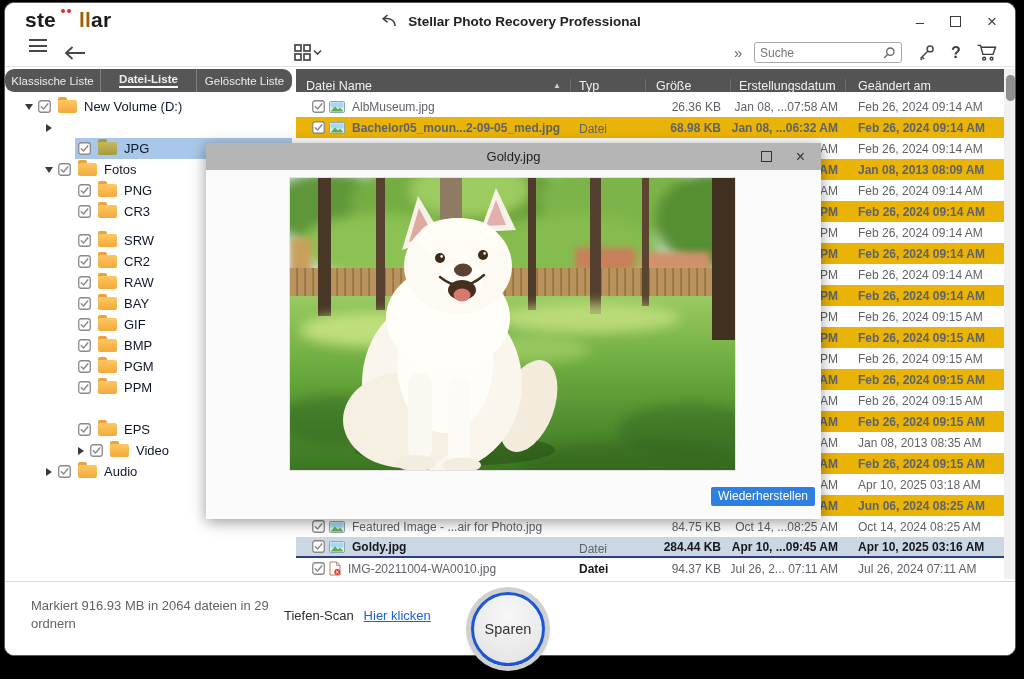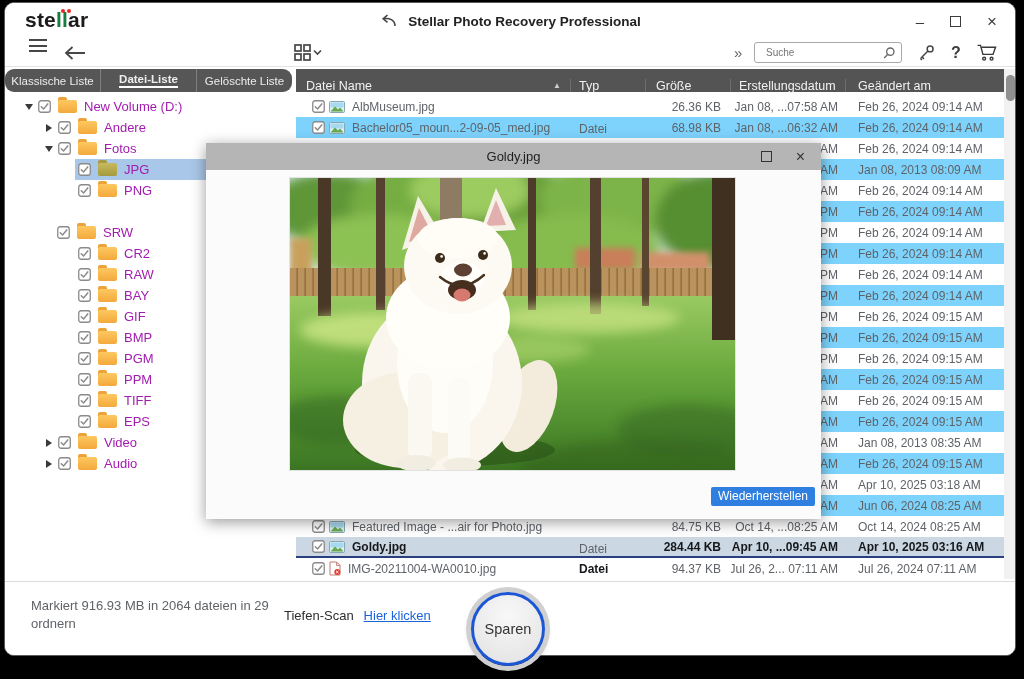--- a/index.html
+++ b/index.html
@@ -2,48 +2,48 @@
 <html><head>
 <meta charset="utf-8">
 <style>
   *{box-sizing:border-box;margin:0;padding:0;font-family:"Liberation Sans",sans-serif;}
   html,body{width:1024px;height:679px;background:#000;overflow:hidden;position:relative;}
   .window{position:absolute;left:4px;top:2px;width:1012px;height:654px;background:#fff;
           border:1px solid #5a5a5a;border-radius:10px;overflow:hidden;z-index:1;}
   
   .titlebar{position:absolute;left:0;top:0;right:0;height:36px;background:#fff;}
   .logo{position:absolute;left:20px;top:5px;font-size:21px;font-weight:bold;color:#1b1b1b;letter-spacing:.2px;}
-  .logo .accent{color:#15803d;position:relative;}
+  .logo .accent{color:#a16207;position:relative;margin-left:23px;}
   .logo-dots{position:absolute;left:36px;top:1px;width:4px;height:4px;border-radius:50%;background:#e32c26;}
   .logo-dots::after{content:"";position:absolute;left:6px;top:0;width:4px;height:4px;border-radius:50%;background:#e32c26;}
   .app-title{position:absolute;left:0;right:0;top:0;height:36px;display:flex;align-items:center;justify-content:center;gap:9px;
              font-size:13.5px;font-weight:bold;color:#222;pointer-events:none;text-align:right;}
   .win-ctrls{position:absolute;right:18px;top:0;height:36px;display:flex;align-items:center;gap:26px;}
   .wc{font-size:15px;color:#3c3c3c;cursor:default;line-height:1;}
   .wc-max{width:11px;height:11px;border:1.5px solid #3c3c3c;}
   
   .toolbar{position:absolute;left:0;top:36px;right:0;height:28px;background:#fff;border-bottom:1px solid #e3e3e3;}
   .tb{position:absolute;top:0;height:27px;display:flex;align-items:center;color:#444;}
   .hamb{left:24px;flex-direction:column;gap:3.5px;}
   .hamb i{display:block;width:18px;height:2px;background:#474747;}
   .overflow-glyph{font-size:15px;color:#666;letter-spacing:-1px;}
   .searchbox{position:absolute;left:749px;top:3px;width:148px;height:21px;border:1px solid #a9a9a9;border-radius:3px;
              display:flex;align-items:center;padding:0 5px;background:#fff;}
-  .searchbox input{border:none;outline:none;flex:1;font-size:10px;color:#333;min-width:0;background:transparent;margin-left:6px;}
+  .searchbox input{border:none;outline:none;flex:1;font-size:12px;color:#333;min-width:0;background:transparent;}
   .qmark{font-size:16px;font-weight:bold;color:#3a3a3a;}
   
   .main{position:absolute;left:0;top:64px;right:0;height:514px;background:#fff;}
   .left-panel{position:absolute;left:0;top:0;width:287px;height:514px;background:#fff;}
   .tabsbar{position:absolute;left:0;top:2px;width:287px;height:23px;background:#565656;display:flex;border-radius:9px;}
   .tab{flex:1;display:flex;align-items:center;justify-content:center;color:#ededed;font-size:11.5px;
        border-right:1px solid #7e7e7e;cursor:default;white-space:nowrap;}
   .tab:last-child{border-right:none;}
   .tab.active span{font-weight:bold;border-bottom:2px solid #fff;padding-bottom:1px;}
   .tree{position:absolute;left:0;top:29px;right:0;}
-  .tree-row{height:21px;display:flex;align-items:center;font-size:13px;color:#a21caf;}
+  .tree-row{height:21px;display:flex;align-items:center;font-size:13px;color:#0f172a;}
   .exp{width:12px;height:12px;display:inline-flex;align-items:center;justify-content:center;flex:none;}
   .exp.open::before{content:"";border-left:4.5px solid transparent;border-right:4.5px solid transparent;border-top:6px solid #3a3a3a;}
   .exp.closed::before{content:"";border-top:4.5px solid transparent;border-bottom:4.5px solid transparent;border-left:6px solid #3a3a3a;}
   .tr-inner{flex:1;display:flex;align-items:center;height:21px;padding-left:3px;}
   .tr-inner.sel{background:#a9c7e8;}
   .cb{display:inline-flex;flex:none;margin-right:4px;}
   .folder{width:19px;height:13px;position:relative;flex:none;margin:0 7px 0 3px;}
   .folder::before{content:"";position:absolute;left:0;top:-3px;width:9px;height:6px;border-radius:2px 2px 0 0;background:#eda33c;}
   .folder::after{content:"";position:absolute;inset:0;border-radius:2px;background:linear-gradient(#fdc860,#f3a93c);}
   .folder.olive::before{background:#a89a44;}
@@ -54,21 +54,21 @@
   .hcell{display:flex;align-items:center;border-right:1px solid #6e6e6e;position:relative;margin-top:10px;}
   .hcell:last-child{border-right:none;}
   .h-name{width:275px;padding-left:10px;}
   .h-typ{width:75px;padding-left:8px;}
   .h-size{width:85px;padding-left:10px;}
   .h-created{width:115px;padding-left:8px;}
   .h-modified{flex:1;padding-left:12px;}
   .sort{position:absolute;right:9px;font-size:8px;color:#cfcfcf;}
   .rows{position:absolute;left:0;top:29px;width:708px;}
   .trow{height:21px;display:flex;align-items:center;font-size:12px;color:#5f6368;background:#fff;}
-  .trow.alt{background:#7dd3fc;}
+  .trow.alt{background:#eab308;font-weight:bold;}
   .trow.sel{background:#cbd7e3;color:#16181b;font-weight:bold;border-bottom:2px solid #28407f;}
   .cell{height:21px;display:flex;align-items:center;overflow:hidden;white-space:nowrap;}
   .c-name{width:275px;padding-left:16px;}
   .c-typ{width:75px;padding-left:8px;margin-top:45px;}
   .c-size{width:85px;justify-content:flex-end;padding-right:10px;}
   .c-created{width:115px;justify-content:flex-end;padding-right:8px;}
   .c-modified{flex:1;padding-left:12px;}
   .ficon{display:inline-flex;flex:none;margin-right:7px;}
   .fname{overflow:hidden;text-overflow:ellipsis;}
   .vscroll{position:absolute;right:0;top:2px;width:13px;height:510px;background:#f1f1f1;}
@@ -190,74 +190,74 @@
                   <rect x="0.8" y="0.8" width="12.4" height="12.4" rx="2.5" fill="#fff" stroke="#8a8a8a" stroke-width="1.4"></rect>
                   <path d="M3.5 7.2 L6 9.6 L10.5 4.2" fill="none" stroke="#8a8a8a" stroke-width="1.6" stroke-linecap="round"></path>
                 </svg>
               </span>
               <span class="folder"></span>
               <span class="tlabel">New Volume (D:)</span>
             </div>
           </div>
           <div class="tree-row" style="padding-left: 38px;">
             <span class="exp closed"></span>
-            <div class="tr-inner">
-              <span class="cb">
-                <svg viewBox="0 0 14 14" width="13" height="13">
-                  <rect x="0.8" y="0.8" width="12.4" height="12.4" rx="2.5" fill="#fff" stroke="#8a8a8a" stroke-width="1.4"></rect>
-                  <path d="M3.5 7.2 L6 9.6 L10.5 4.2" fill="none" stroke="#8a8a8a" stroke-width="1.6" stroke-linecap="round"></path>
-                </svg>
-              </span>
-              <span class="folder"></span>
-              <span class="tlabel">Andere</span>
+          </div>
+          <div class="tree-row" style="padding-left: 58px;">
+            <span class="exp none"></span>
+            <div class="tr-inner sel">
+              <span class="cb">
+                <svg viewBox="0 0 14 14" width="13" height="13">
+                  <rect x="0.8" y="0.8" width="12.4" height="12.4" rx="2.5" fill="#fff" stroke="#8a8a8a" stroke-width="1.4"></rect>
+                  <path d="M3.5 7.2 L6 9.6 L10.5 4.2" fill="none" stroke="#8a8a8a" stroke-width="1.6" stroke-linecap="round"></path>
+                </svg>
+              </span>
+              <span class="folder olive"></span>
+              <span class="tlabel">JPG</span>
             </div>
           </div>
           <div class="tree-row" style="padding-left: 38px;">
             <span class="exp open"></span>
             <div class="tr-inner">
               <span class="cb">
                 <svg viewBox="0 0 14 14" width="13" height="13">
                   <rect x="0.8" y="0.8" width="12.4" height="12.4" rx="2.5" fill="#fff" stroke="#8a8a8a" stroke-width="1.4"></rect>
                   <path d="M3.5 7.2 L6 9.6 L10.5 4.2" fill="none" stroke="#8a8a8a" stroke-width="1.6" stroke-linecap="round"></path>
                 </svg>
               </span>
               <span class="folder"></span>
               <span class="tlabel">Fotos</span>
             </div>
           </div>
           <div class="tree-row" style="padding-left: 58px;">
             <span class="exp none"></span>
-            <div class="tr-inner sel">
-              <span class="cb">
-                <svg viewBox="0 0 14 14" width="13" height="13">
-                  <rect x="0.8" y="0.8" width="12.4" height="12.4" rx="2.5" fill="#fff" stroke="#8a8a8a" stroke-width="1.4"></rect>
-                  <path d="M3.5 7.2 L6 9.6 L10.5 4.2" fill="none" stroke="#8a8a8a" stroke-width="1.6" stroke-linecap="round"></path>
-                </svg>
-              </span>
-              <span class="folder olive"></span>
-              <span class="tlabel">JPG</span>
-            </div>
-          </div>
-          <div class="tree-row" style="padding-left: 58px;">
-            <span class="exp none"></span>
             <div class="tr-inner">
               <span class="cb">
                 <svg viewBox="0 0 14 14" width="13" height="13">
                   <rect x="0.8" y="0.8" width="12.4" height="12.4" rx="2.5" fill="#fff" stroke="#8a8a8a" stroke-width="1.4"></rect>
                   <path d="M3.5 7.2 L6 9.6 L10.5 4.2" fill="none" stroke="#8a8a8a" stroke-width="1.6" stroke-linecap="round"></path>
                 </svg>
               </span>
               <span class="folder"></span>
               <span class="tlabel">PNG</span>
             </div>
           </div>
           <div class="tree-row" style="padding-left: 58px;">
             <span class="exp none"></span>
-          </div>
-          <div class="tree-row" style="padding-left: 37px;">
+            <div class="tr-inner">
+              <span class="cb">
+                <svg viewBox="0 0 14 14" width="13" height="13">
+                  <rect x="0.8" y="0.8" width="12.4" height="12.4" rx="2.5" fill="#fff" stroke="#8a8a8a" stroke-width="1.4"></rect>
+                  <path d="M3.5 7.2 L6 9.6 L10.5 4.2" fill="none" stroke="#8a8a8a" stroke-width="1.6" stroke-linecap="round"></path>
+                </svg>
+              </span>
+              <span class="folder"></span>
+              <span class="tlabel">CR3</span>
+            </div>
+          </div>
+          <div class="tree-row" style="padding-left: 58px; margin-top: 8px;">
             <span class="exp none"></span>
             <div class="tr-inner">
               <span class="cb">
                 <svg viewBox="0 0 14 14" width="13" height="13">
                   <rect x="0.8" y="0.8" width="12.4" height="12.4" rx="2.5" fill="#fff" stroke="#8a8a8a" stroke-width="1.4"></rect>
                   <path d="M3.5 7.2 L6 9.6 L10.5 4.2" fill="none" stroke="#8a8a8a" stroke-width="1.6" stroke-linecap="round"></path>
                 </svg>
               </span>
               <span class="folder"></span>
               <span class="tlabel">SRW</span>
@@ -349,45 +349,35 @@
                   <rect x="0.8" y="0.8" width="12.4" height="12.4" rx="2.5" fill="#fff" stroke="#8a8a8a" stroke-width="1.4"></rect>
                   <path d="M3.5 7.2 L6 9.6 L10.5 4.2" fill="none" stroke="#8a8a8a" stroke-width="1.6" stroke-linecap="round"></path>
                 </svg>
               </span>
               <span class="folder"></span>
               <span class="tlabel">PPM</span>
             </div>
           </div>
           <div class="tree-row" style="padding-left: 58px;">
             <span class="exp none"></span>
-            <div class="tr-inner">
-              <span class="cb">
-                <svg viewBox="0 0 14 14" width="13" height="13">
-                  <rect x="0.8" y="0.8" width="12.4" height="12.4" rx="2.5" fill="#fff" stroke="#8a8a8a" stroke-width="1.4"></rect>
-                  <path d="M3.5 7.2 L6 9.6 L10.5 4.2" fill="none" stroke="#8a8a8a" stroke-width="1.6" stroke-linecap="round"></path>
-                </svg>
-              </span>
-              <span class="folder"></span>
-              <span class="tlabel">TIFF</span>
-            </div>
           </div>
           <div class="tree-row" style="padding-left: 58px;">
             <span class="exp none"></span>
             <div class="tr-inner">
               <span class="cb">
                 <svg viewBox="0 0 14 14" width="13" height="13">
                   <rect x="0.8" y="0.8" width="12.4" height="12.4" rx="2.5" fill="#fff" stroke="#8a8a8a" stroke-width="1.4"></rect>
                   <path d="M3.5 7.2 L6 9.6 L10.5 4.2" fill="none" stroke="#8a8a8a" stroke-width="1.6" stroke-linecap="round"></path>
                 </svg>
               </span>
               <span class="folder"></span>
               <span class="tlabel">EPS</span>
             </div>
           </div>
-          <div class="tree-row" style="padding-left: 38px;">
+          <div class="tree-row" style="padding-left: 38px; margin-left: 32px;">
             <span class="exp closed"></span>
             <div class="tr-inner">
               <span class="cb">
                 <svg viewBox="0 0 14 14" width="13" height="13">
                   <rect x="0.8" y="0.8" width="12.4" height="12.4" rx="2.5" fill="#fff" stroke="#8a8a8a" stroke-width="1.4"></rect>
                   <path d="M3.5 7.2 L6 9.6 L10.5 4.2" fill="none" stroke="#8a8a8a" stroke-width="1.6" stroke-linecap="round"></path>
                 </svg>
               </span>
               <span class="folder"></span>
               <span class="tlabel">Video</span>

